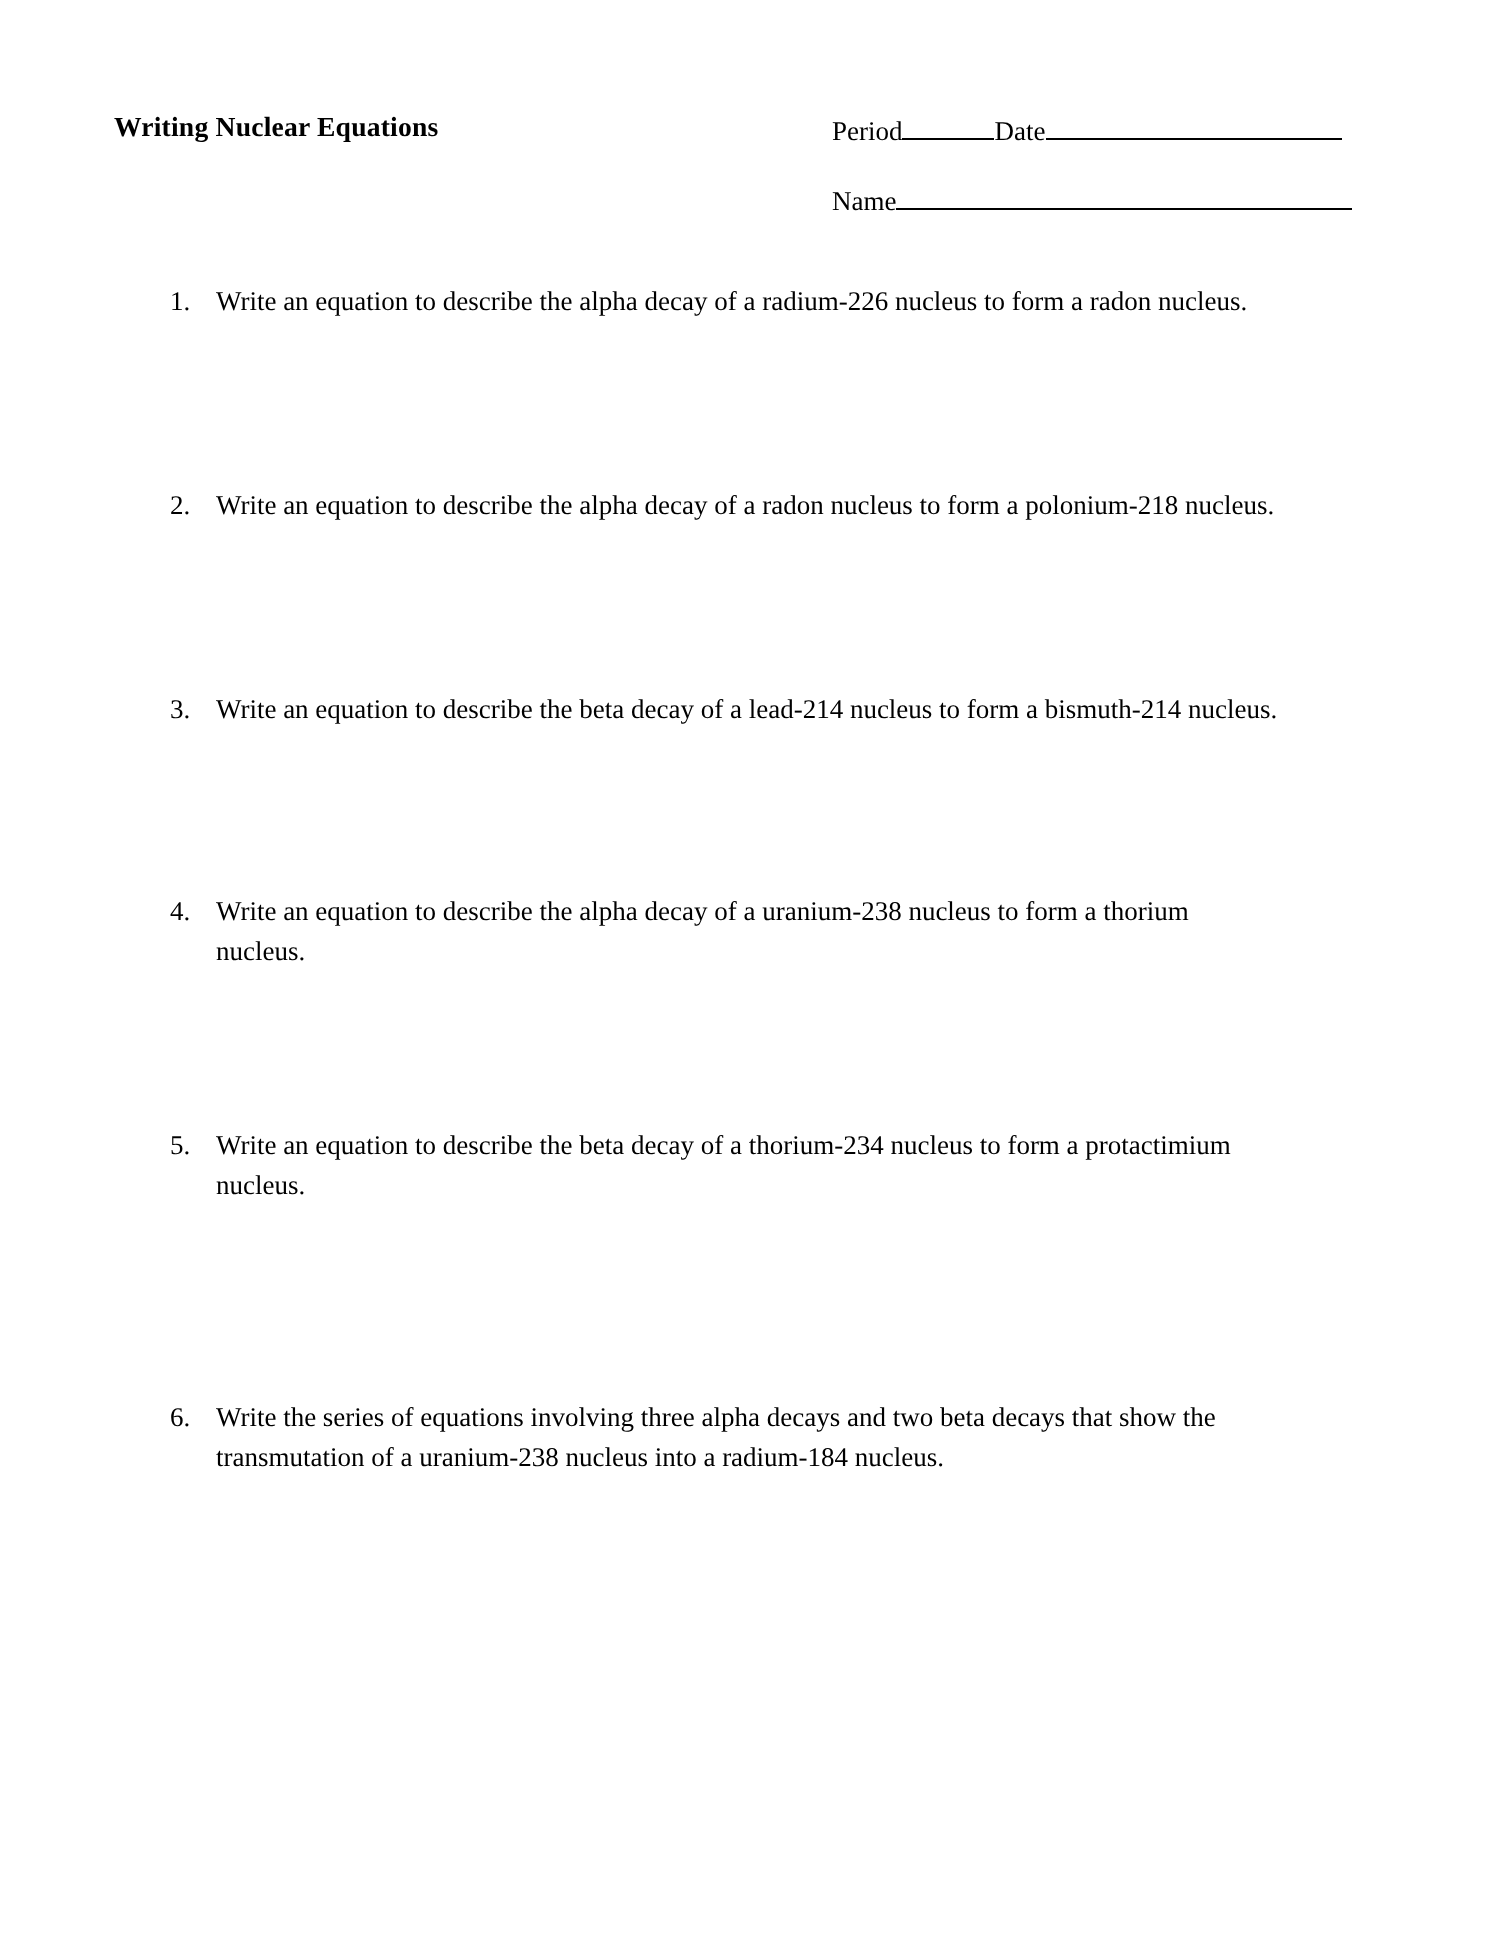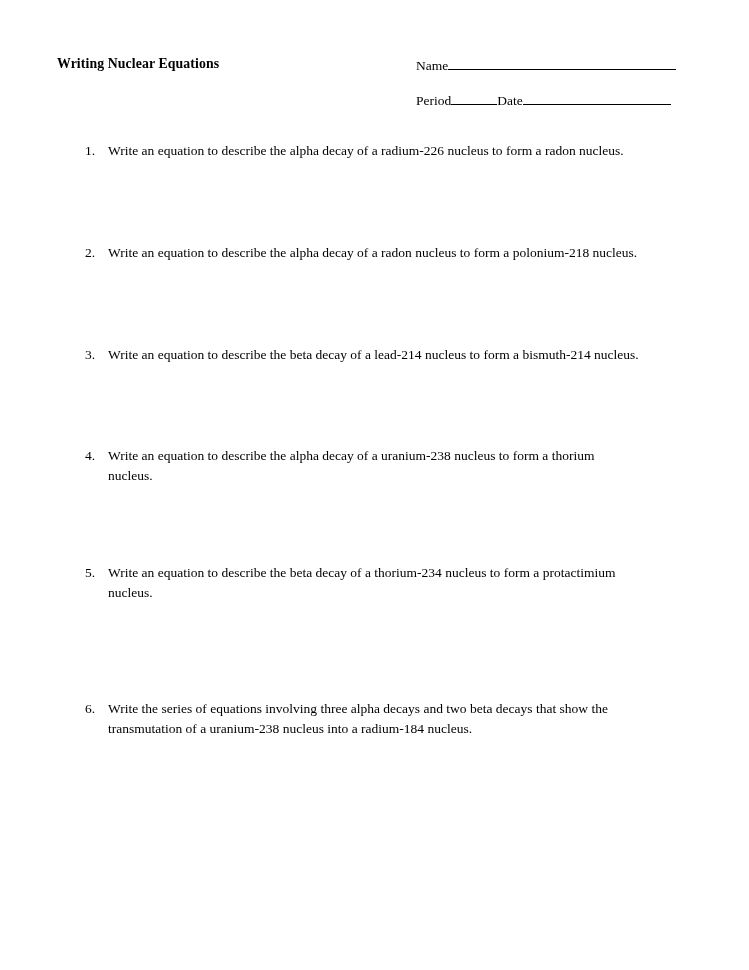--- a/index.html
+++ b/index.html
@@ -69,24 +69,24 @@
 </style>
 </head>
 <body>
 
 <div class="page">
 
   <div class="worksheet-title">Writing Nuclear Equations</div>
 
   <div class="header-fields">
     <div class="field-row">
-      <span>Name</span><span class="blank-line blank-name"></span>
+      <span>Period</span><span class="blank-line blank-period"></span><span>Date</span><span class="blank-line blank-date"></span>
     </div>
     <div class="field-row">
-      <span>Period</span><span class="blank-line blank-period"></span><span>Date</span><span class="blank-line blank-date"></span>
+      <span>Name</span><span class="blank-line blank-name"></span>
     </div>
   </div>
 
   <div class="question q1">
     <span class="q-num">1.</span>
     <span class="q-text">Write an equation to describe the alpha decay of a radium-226 nucleus to form a radon nucleus.</span>
   </div>
 
   <div class="question q2">
     <span class="q-num">2.</span>

